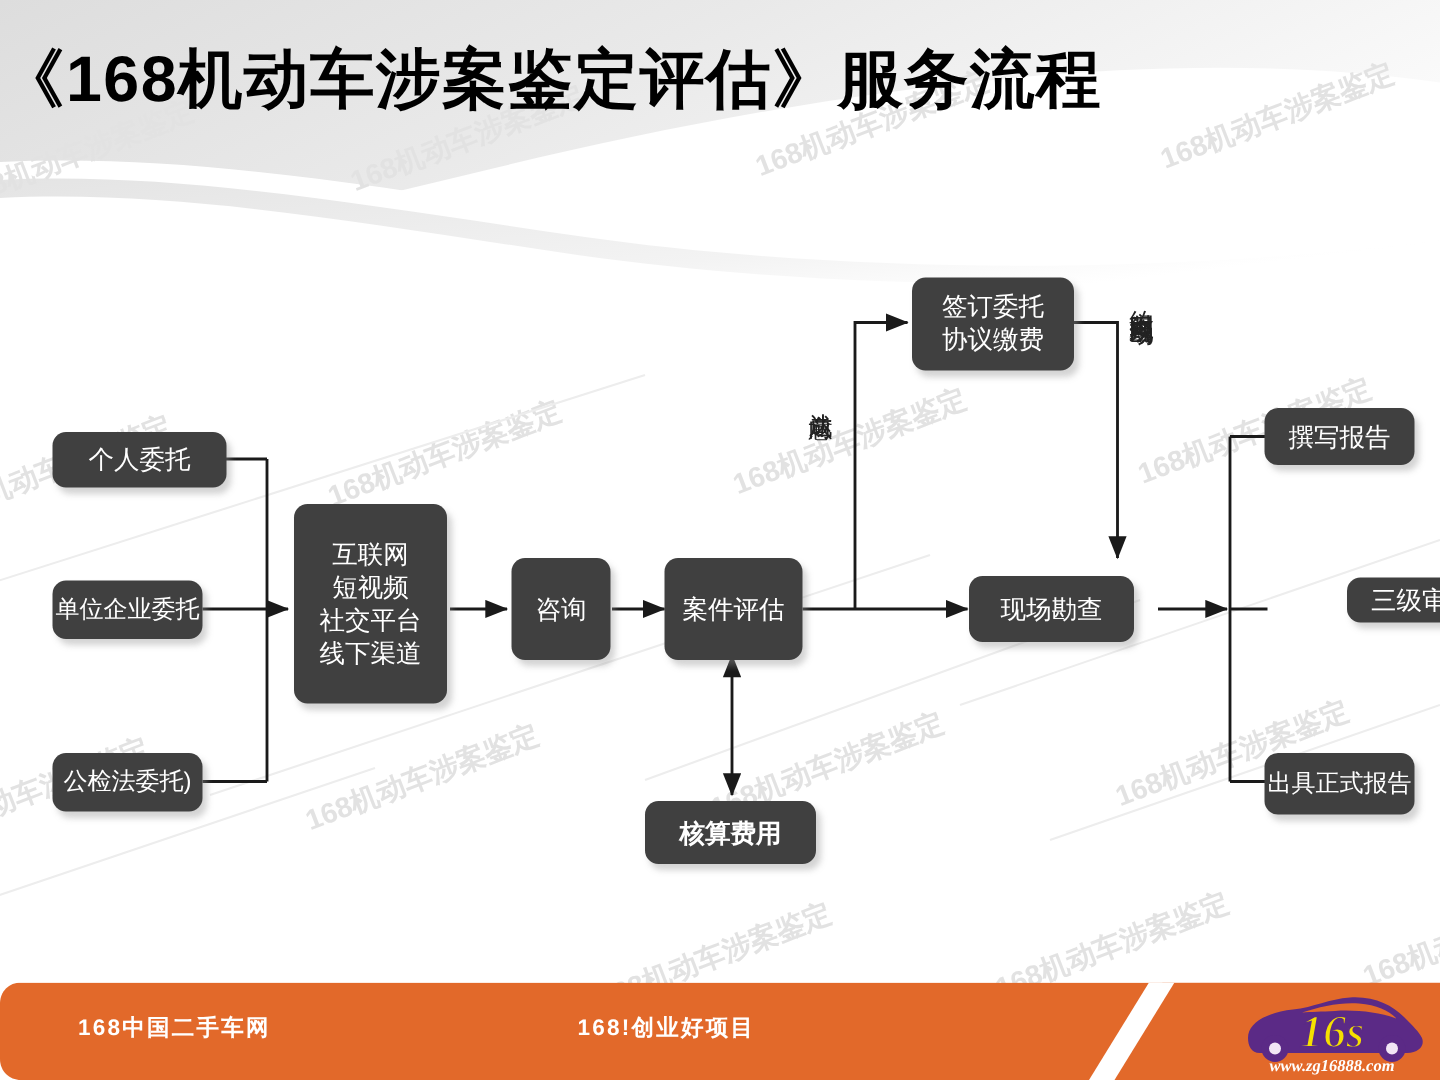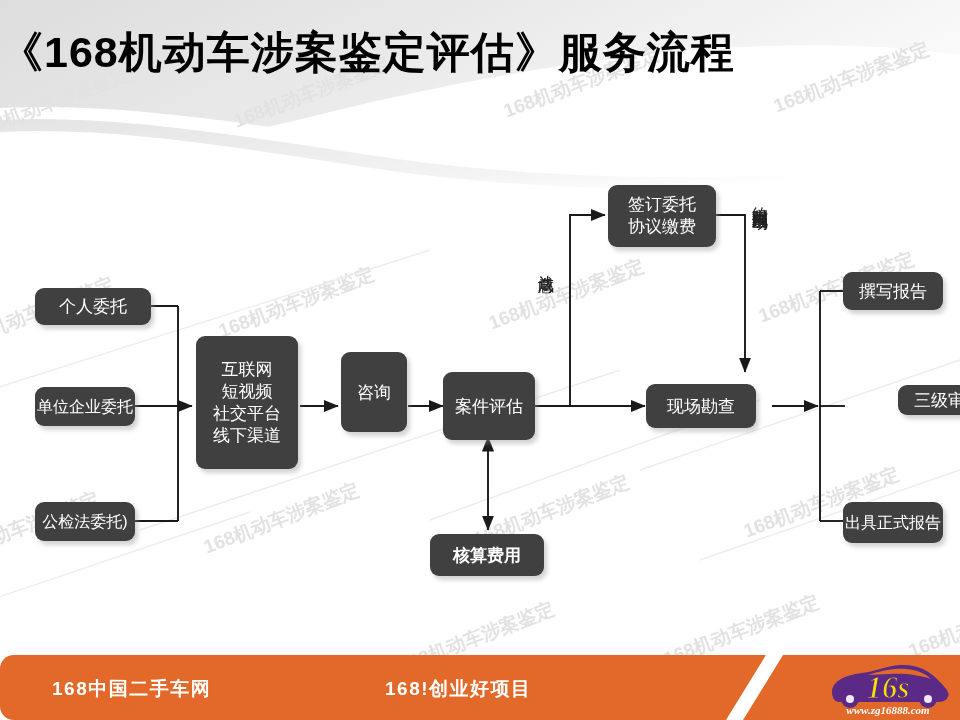--- a/index.html
+++ b/index.html
@@ -114,21 +114,21 @@
   .footer {
     position: absolute;
     left: 0; top: 655px;
     width: 960px; height: 65px;
     overflow: hidden;
     z-index: 7;
   }
   .footer-text {
     position: absolute;
     color: #ffffff;
-    font-size: 19px;
+    font-size: 15px;
     font-weight: bold;
     letter-spacing: 1.5px;
     white-space: nowrap;
     z-index: 3;
   }
   .footer-logo {
     position: absolute;
     right: 8px; top: 3px;
     width: 128px; height: 60px;
     z-index: 3;
@@ -240,21 +240,21 @@
       <span>公检法委托)</span>
     </div>
 
     <div class="node multi" style="left:196px; top:336px; width:102px; height:133px; flex-direction:column;">
       <span>互联网</span>
       <span>短视频</span>
       <span>社交平台</span>
       <span>线下渠道</span>
     </div>
 
-    <div class="node" style="left:341px; top:352px; width:66px; height:80px;">
+    <div class="node" style="left:341px; top:372px; width:66px; height:68px;">
       <span>咨询</span>
     </div>
 
     <div class="node" style="left:443px; top:372px; width:92px; height:68px;">
       <span>案件评估</span>
     </div>
 
     <div class="node multi" style="left:608px; top:185px; width:108px; height:62px; flex-direction:column;">
       <span>签订委托</span>
       <span>协议缴费</span>

